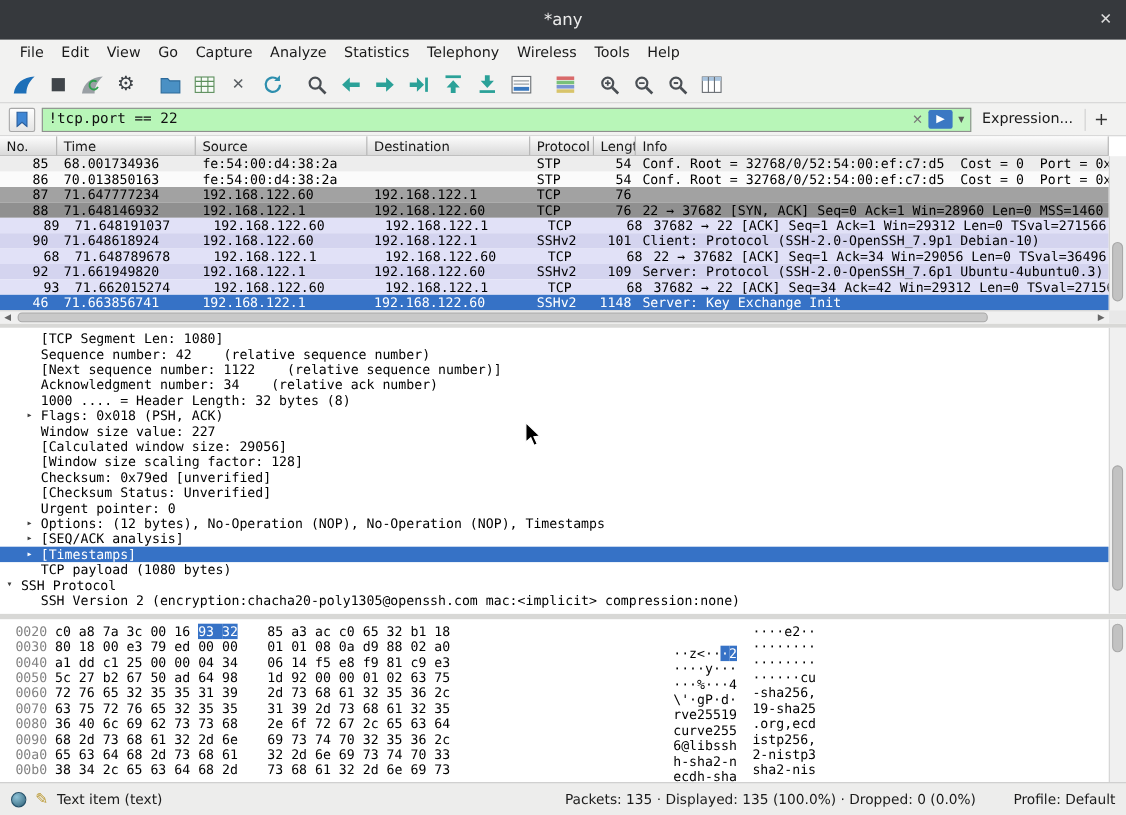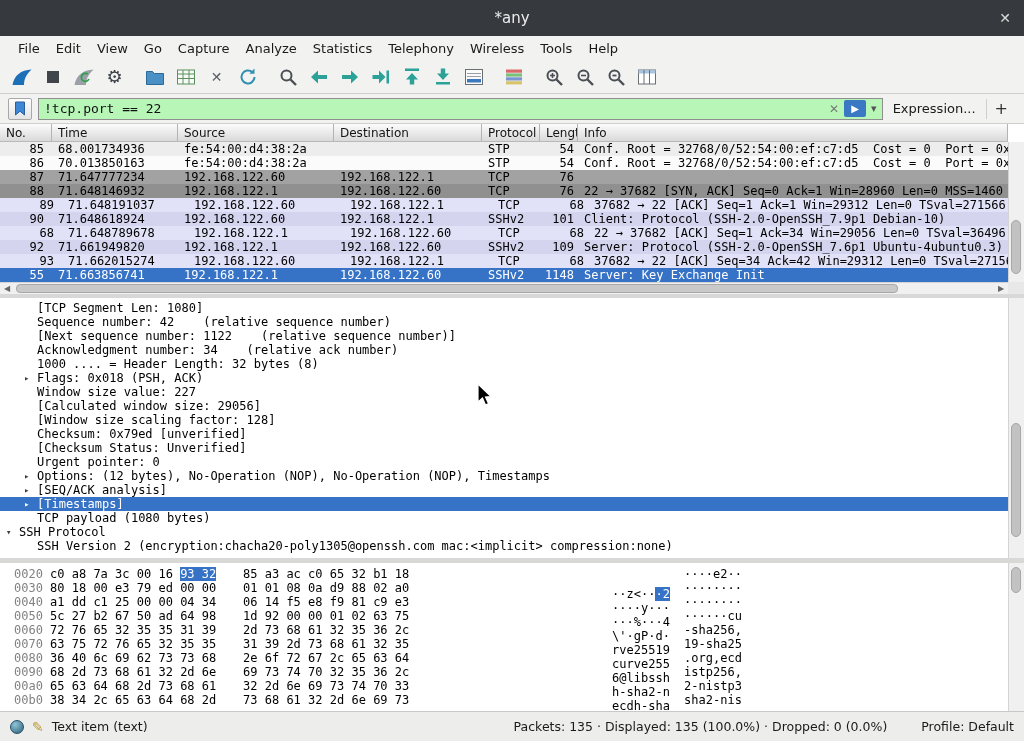--- a/index.html
+++ b/index.html
@@ -386,21 +386,21 @@
         <div class="prow tcp-a">
           <span class="pcell w0">93</span>
           <span class="pcell w1">71.662015274</span>
           <span class="pcell w2">192.168.122.60</span>
           <span class="pcell w3">192.168.122.1</span>
           <span class="pcell w4">TCP</span>
           <span class="pcell w5">68</span>
           <span class="pcell w6">37682 → 22 [ACK] Seq=34 Ack=42 Win=29312 Len=0 TSval=27156</span>
         </div>
         <div class="prow selected">
-          <span class="pcell w0">55</span>
+          <span class="pcell w0">46</span>
           <span class="pcell w1">71.663856741</span>
           <span class="pcell w2">192.168.122.1</span>
           <span class="pcell w3">192.168.122.60</span>
           <span class="pcell w4">SSHv2</span>
           <span class="pcell w5">1148</span>
           <span class="pcell w6">Server: Key Exchange Init</span>
         </div>
       </div>
     <div class="vscroll" style="top:18px;bottom:12px;">
       <div class="vthumb" style="top:56%;height:38%;"></div>

